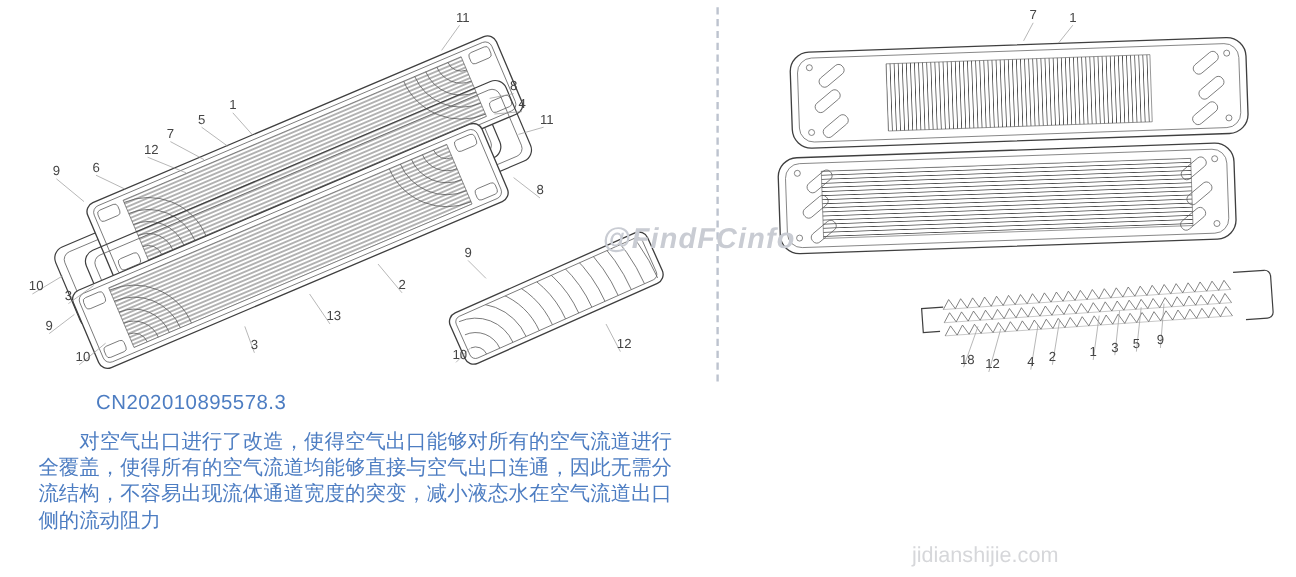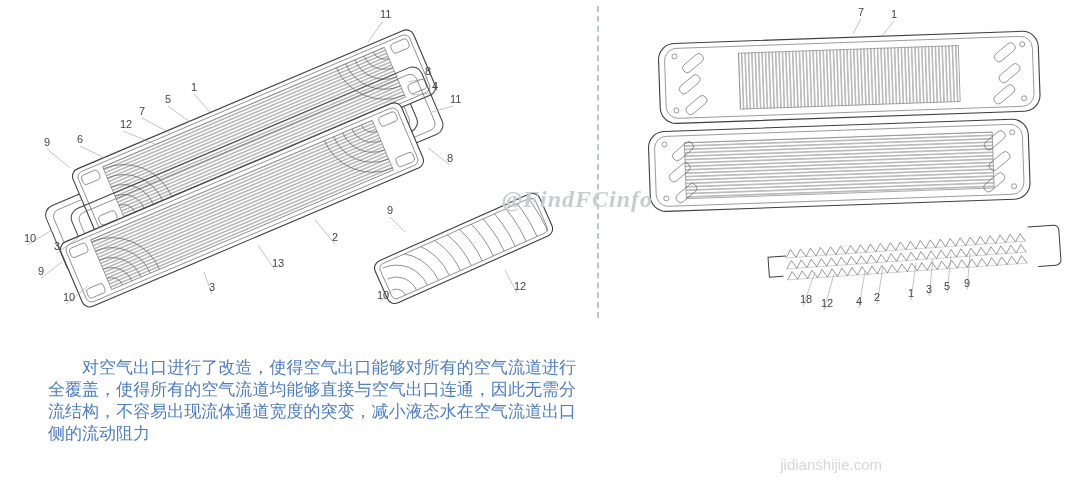--- a/index.html
+++ b/index.html
@@ -10,26 +10,26 @@
     border-left:2px dashed var(--divider,#bdc3cf)}
   .fig{position:absolute;top:0;height:320px}
   .fig.left{left:0;width:570px}
   .fig.right{left:610px;width:470px}
   .patent-no{position:absolute;top:326px;font-size:17px;letter-spacing:.4px;
     color:var(--accent,#4d7dc2)}
   #left-no{left:80px}
   #right-no{left:663px}
   .desc{position:absolute;top:357px;font-size:17px;line-height:22px;
     color:var(--accent,#4d7dc2);text-indent:2em;text-align:justify}
-  #left-desc{left:48px;width:528px}
+  #left-desc{left:32px;width:528px}
   #right-desc{left:628px;width:420px}
   .watermark{position:absolute;left:502px;top:186px;
-    font-family:Liberation Serif, serif;font-style:italic;font-weight:bold;
+    font-family:Liberation Sans, sans-serif;font-style:italic;font-weight:bold;
     font-size:24px;letter-spacing:1px;color:var(--watermark,#c9ccd3)}
-  .site-credit{position:absolute;right:12px;bottom:8px;font-size:15px;
+  .site-credit{position:absolute;right:12px;bottom:8px;font-size:18px;
     color:var(--credit,#d6d7da)}
   svg .ln{fill:none;stroke:#3f3f3f;stroke-width:1}
   svg .thin{stroke-width:.6;stroke:#5a5a5a}
   svg .plate{fill:#ffffff;stroke:#3f3f3f;stroke-width:1.1}
   svg .fig-label{font-size:11px;fill:#454545;font-family:"Liberation Sans",sans-serif}
   svg .leader{stroke:#9a9a9a;stroke-width:.6}
 </style>
 </head>
 <body>
 
@@ -179,18 +179,19 @@
         <text x="298" y="297" class="fig-label">1</text>
         <line x1="319" y1="296" x2="323" y2="259" class="leader"></line>
         <text x="316" y="293" class="fig-label">3</text>
         <line x1="337" y1="293" x2="341" y2="256" class="leader"></line>
         <text x="334" y="290" class="fig-label">5</text>
         <line x1="357" y1="290" x2="360" y2="253" class="leader"></line>
         <text x="354" y="287" class="fig-label">9</text>
       </g>
   </svg>
 
+  <div class="patent-no" id="left-no">CN202010895578.3</div>
 
   <p class="desc" id="left-desc">对空气出口进行了改造，使得空气出口能够对所有的空气流道进行全覆盖，使得所有的空气流道均能够直接与空气出口连通，因此无需分流结构，不容易出现流体通道宽度的突变，减小液态水在空气流道出口侧的流动阻力</p>
 
   <div class="watermark">@FindFCinfo</div>
   <div class="site-credit">jidianshijie.com</div>
 </div>
 
 </body></html>

